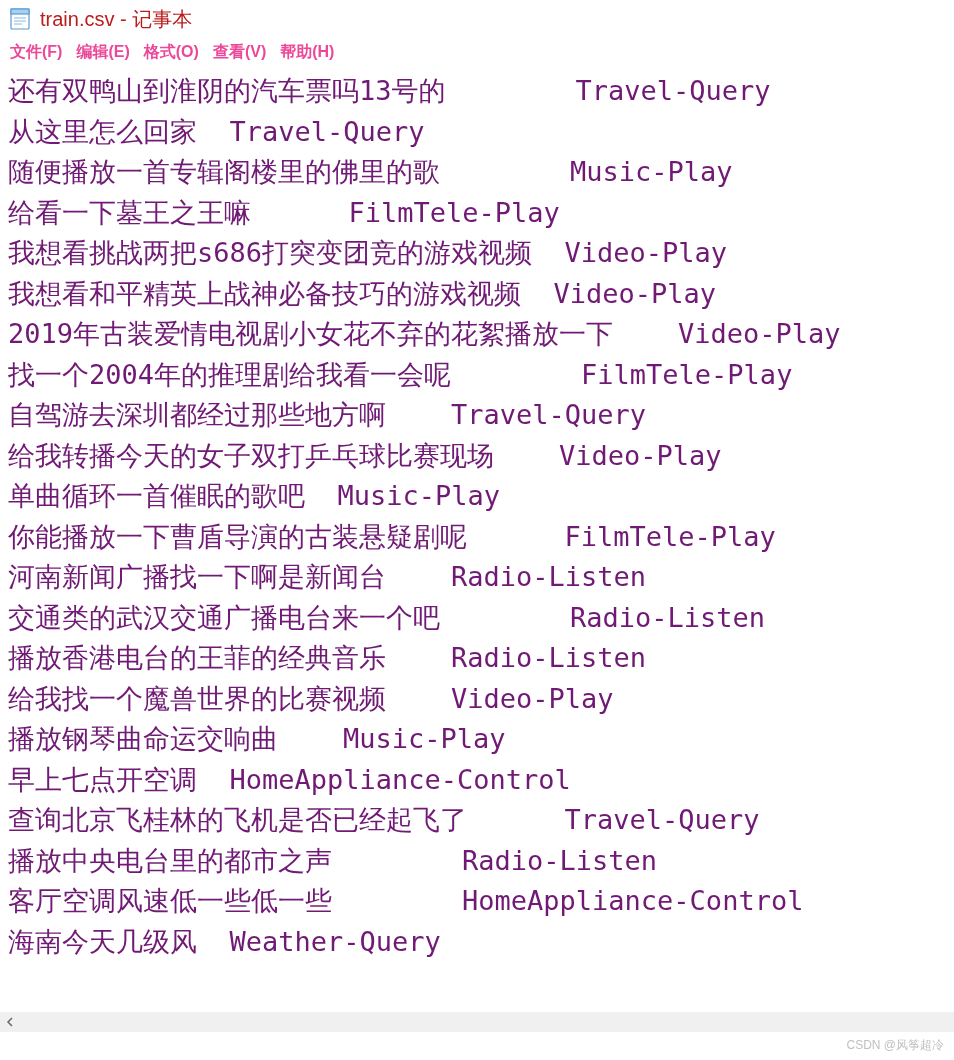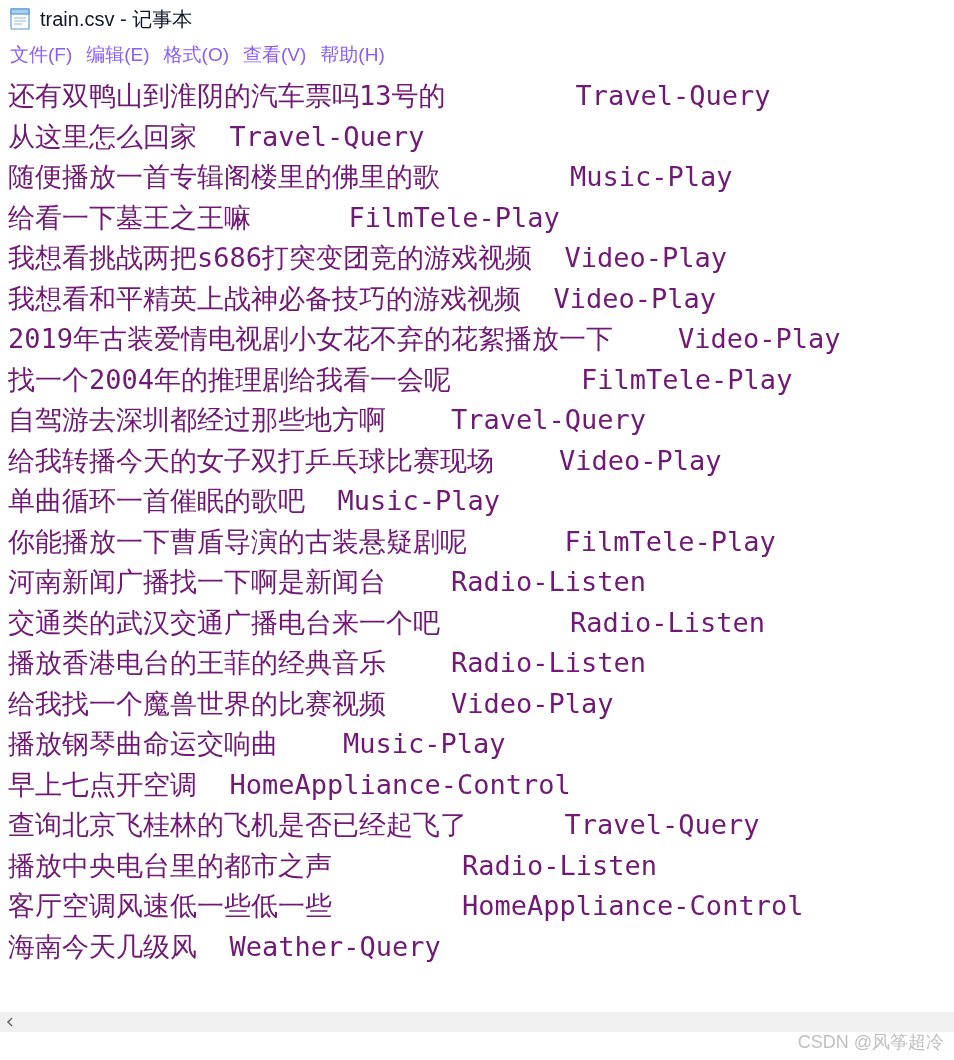--- a/index.html
+++ b/index.html
@@ -27,31 +27,32 @@
       margin-right: 8px;
       position: relative;
       display: inline-block;
     }
     .notepad-icon svg {
       width: 24px;
       height: 24px;
     }
     .title-text {
       font-size: 20px;
-      color: #0f172a;
+      color: #b91c1c;
     }
     .menu-bar {
       display: flex;
       padding: 4px 10px 6px 10px;
       gap: 14px;
     }
     .menu-item {
-      font-size: 19px;
-      color: #8b5cf6;
+      font-size: 16px;
+      color: #ec4899;
       cursor: default;
+      font-weight: bold;
     }
     .content-area {
       padding: 2px 8px;
       font-size: 27px;
       line-height: 1.5;
       color: #701a75;
       white-space: pre;
       overflow: hidden;
       font-family: "Microsoft YaHei", "SimSun", monospace;
       letter-spacing: 0px;
@@ -76,21 +77,21 @@
       display: flex;
       align-items: center;
       justify-content: center;
       color: #666;
       font-size: 12px;
     }
     .watermark {
       position: absolute;
       bottom: 6px;
       right: 10px;
-      font-size: 18px;
+      font-size: 12px;
       color: #c0c0c0;
       font-family: Arial, sans-serif;
       margin-left: 10px;
     }
   </style>
 </head>
 <body>
 
 <div class="title-bar">
   <span class="notepad-icon">

